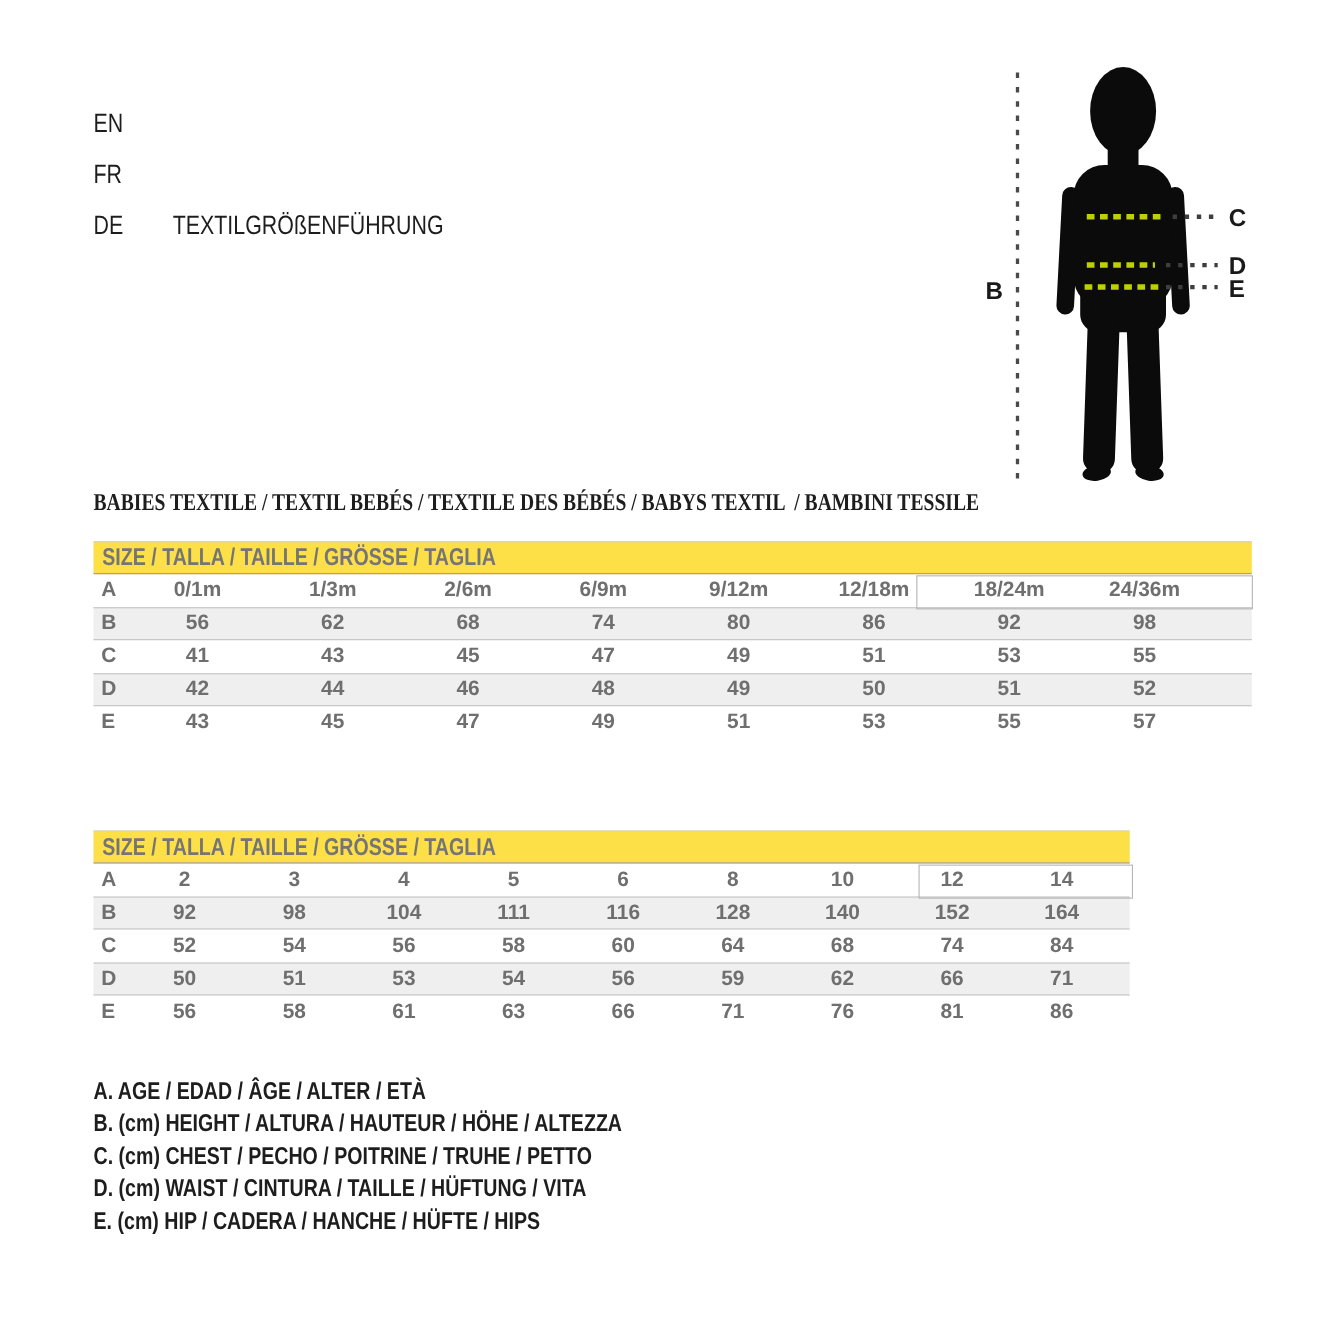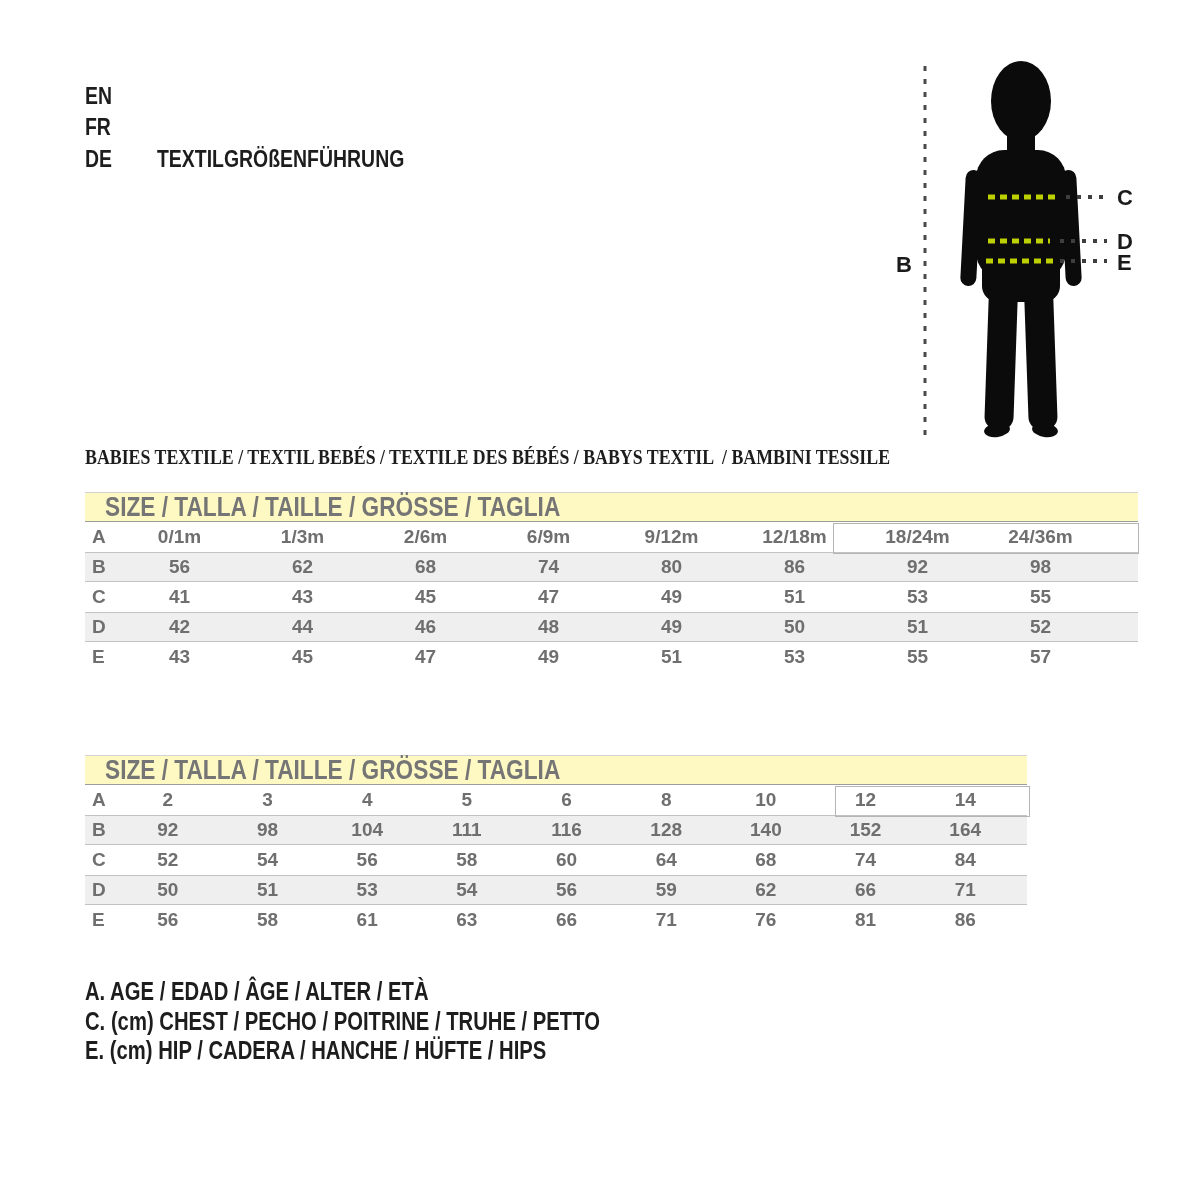--- a/index.html
+++ b/index.html
@@ -2,39 +2,39 @@
 <html><head>
 <meta charset="utf-8">
 <style>
   html,body{margin:0;padding:0;background:#fff;}
   .page{position:relative;width:1200px;height:1200px;background:#ffffff;overflow:hidden;
         font-family:"Liberation Sans","DejaVu Sans",sans-serif;color:#1d1d1d;}
   
   .cn{display:inline-block;transform:scaleX(0.81);transform-origin:0 50%;white-space:pre;}
   
   .lang{position:absolute;left:85px;top:80px;}
-  .lang-row{display:flex;height:31.5px;align-items:center;font-weight:700;font-size:24px;}
+  .lang-row{display:flex;height:31.5px;align-items:flex-end;font-weight:400;font-size:24px;margin-top:15px;}
   .lang-code{width:72px;flex:none;}
   
   .sec-heading{position:absolute;left:85px;font-weight:700;font-size:22px;height:22px;line-height:22px;}
   
   .size-table{position:absolute;left:85px;}
-  .st-bar{height:30px;background:#fef9c3;border-top:1px solid #d2d2d2;border-bottom:1px solid #9c9c9c;
-          box-sizing:border-box;color:#757575;font-weight:700;font-size:28px;line-height:27px;padding-left:20px;}
+  .st-bar{height:30px;background:#fde047;border-top:1px solid #d2d2d2;border-bottom:1px solid #9c9c9c;
+          box-sizing:border-box;color:#757575;font-weight:700;font-size:22px;line-height:27px;padding-left:8px;}
   .st-row{display:flex;align-items:center;height:30px;box-sizing:border-box;
           font-weight:700;font-size:19px;color:#6f6f6f;}
   .st-row.shaded{background:#efefef;border-top:1px solid #c3c3c3;border-bottom:1px solid #c3c3c3;}
   .st-label{width:26px;padding-left:7px;flex:none;}
   .st-cell{flex:1;text-align:center;}
   .rows-babies .st-row{padding-right:36px;}
   .rows-children .st-row{padding-right:12px;}
   .hl-box{position:absolute;border:1px solid #b5b5b5;background:transparent;pointer-events:none;}
   
   .legend{position:absolute;left:85px;top:977px;}
-  .legend-line{height:29.5px;display:flex;align-items:center;font-weight:700;font-size:25px;}
+  .legend-line{height:29.5px;display:flex;align-items:center;font-weight:700;font-size:22px;}
   
   .figure-svg{position:absolute;left:880px;top:50px;}
   .figure-svg text{font-family:"Liberation Sans","DejaVu Sans",sans-serif;font-weight:700;font-size:22px;fill:#1a1a1a;}
 </style>
 </head>
 <body>
 
 <div class="page">
 
   <div class="lang">
@@ -218,20 +218,26 @@
         </div>
       </div>
     <div class="hl-box" style="left:750px;top:31px;width:193px;height:29px;"></div>
   </div>
 
   <div class="legend">
     <div class="legend-line">
       <span class="cn">A. AGE / EDAD / ÂGE / ALTER / ETÀ</span>
       </div>
     <div class="legend-line">
+      <span class="cn">B. (cm) HEIGHT / ALTURA / HAUTEUR / HÖHE / ALTEZZA</span>
+      </div>
+    <div class="legend-line">
       <span class="cn">C. (cm) CHEST / PECHO / POITRINE / TRUHE / PETTO</span>
       </div>
     <div class="legend-line">
+      <span class="cn">D. (cm) WAIST / CINTURA / TAILLE / HÜFTUNG / VITA</span>
+      </div>
+    <div class="legend-line">
       <span class="cn">E. (cm) HIP / CADERA / HANCHE / HÜFTE / HIPS</span>
       </div>
   </div>
 
 </div>
 
 </body></html>

